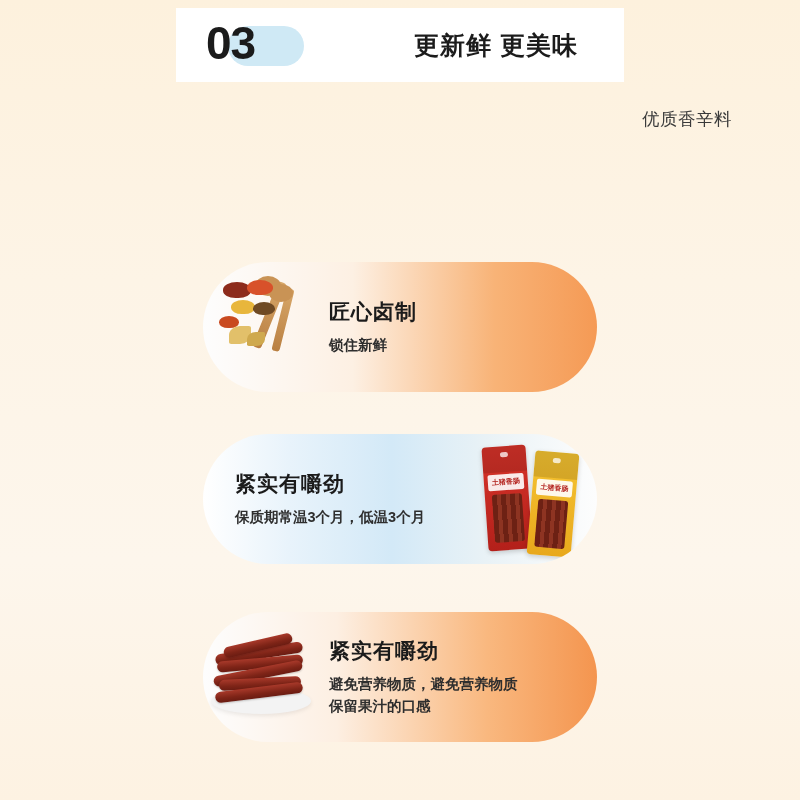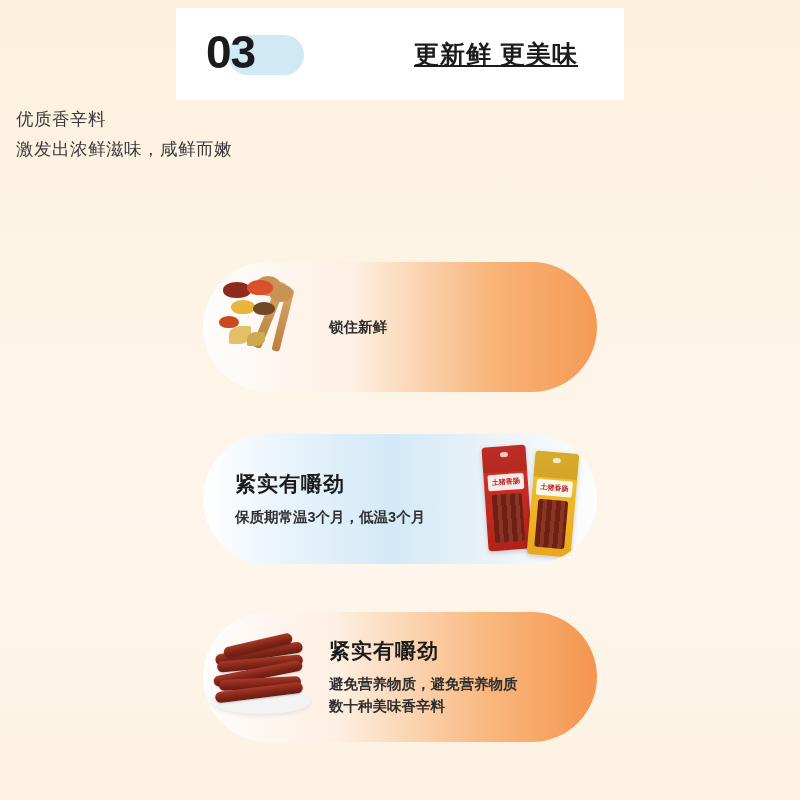--- a/index.html
+++ b/index.html
@@ -19,21 +19,21 @@
     height: 800px;
     background: linear-gradient(180deg, #fdf1dd 0%, #fdf4e6 35%, #fdf6ec 70%, #fdf2e2 100%);
   }
 
   
   .header {
     position: absolute;
     left: 176px;
     top: 8px;
     width: 448px;
-    height: 92px;
+    height: 74px;
     background: #ffffff;
     display: flex;
     align-items: center;
     box-sizing: border-box;
     padding: 16px 24px;
   }
   .num-wrap {
     position: relative;
     width: 112px;
     height: 62px;
@@ -59,30 +59,29 @@
     font-family: "Liberation Sans", sans-serif;
   }
   .header-title {
     flex: 1;
     text-align: right;
     font-size: 25px;
     font-weight: bold;
     color: #1b1b1b;
     letter-spacing: 1px;
     padding-right: 22px;
-    text-decoration: underline;
   }
 
   
   .intro {
     position: absolute;
-    left: 16px;
+    left: 0;
     top: 104px;
     width: 732px;
-    text-align: left;
+    text-align: right;
   }
   .intro-line {
     font-size: 17.5px;
     color: #3a3a3a;
     line-height: 30px;
     letter-spacing: 0.5px;
   }
 
   
   .card {
@@ -229,38 +228,38 @@
   <div class="header">
     <div class="num-wrap">
       <div class="num-blob"></div>
       <div class="num-text">03</div>
     </div>
     <div class="header-title">更新鲜 更美味</div>
   </div>
 
   <div class="intro">
     <div class="intro-line">优质香辛料</div>
-    <div class="intro-line">激发出浓鲜滋味，咸鲜而嫩</div>
   </div>
 
   <div class="card c1">
     <div class="art">
       <div class="spoon" style="left:62px; top:18px; width:9px; height:70px; transform:rotate(22deg);"></div>
       <div class="spoon-bowl" style="left:52px; top:14px; width:26px; height:20px;"></div>
       <div class="spoon" style="left:76px; top:26px; width:8px; height:64px; transform:rotate(14deg);"></div>
       <div class="spoon-bowl" style="left:66px; top:22px; width:24px; height:18px;"></div>
       <div class="heap" style="left:20px; top:20px; width:28px; height:16px; background:#8d2b1c;"></div>
       <div class="heap" style="left:44px; top:18px; width:26px; height:15px; background:#d8512a;"></div>
       <div class="heap" style="left:28px; top:38px; width:24px; height:14px; background:#e8b63c;"></div>
       <div class="heap" style="left:50px; top:40px; width:22px; height:13px; background:#6f4a24;"></div>
       <div class="heap" style="left:16px; top:54px; width:20px; height:12px; background:#c94a20;"></div>
       <div class="leaf" style="left:26px; top:64px; width:22px; height:18px;"></div>
       <div class="leaf" style="left:44px; top:70px; width:18px; height:14px; background:#cfa94e;"></div>
     </div>
     <div class="txt">
+      <div class="card-title">匠心卤制</div>
       <div class="card-sub">锁住新鲜</div>
     </div>
   </div>
 
   <div class="card c2">
     <div class="art">
       <div class="pack pack-red" style="left:6px; top:12px; transform:rotate(-4deg);">
         <div class="top-strip"></div>
         <div class="hole"></div>
         <div class="label">土猪香肠</div>
@@ -285,17 +284,17 @@
       <div class="sausage" style="left:12px; top:36px; width:88px; transform:rotate(-9deg);"></div>
       <div class="sausage" style="left:14px; top:46px; width:86px; transform:rotate(-5deg);"></div>
       <div class="sausage" style="left:10px; top:56px; width:90px; transform:rotate(-11deg);"></div>
       <div class="sausage" style="left:16px; top:66px; width:82px; transform:rotate(-3deg);"></div>
       <div class="sausage" style="left:12px; top:75px; width:88px; transform:rotate(-7deg);"></div>
       <div class="sausage" style="left:20px; top:28px; width:70px; transform:rotate(-13deg);"></div>
     </div>
     <div class="txt">
       <div class="card-title">紧实有嚼劲</div>
       <div class="card-sub">避免营养物质，避免营养物质</div>
-      <div class="card-sub">数十种美味香辛料</div>
+      <div class="card-sub">保留果汁的口感</div>
     </div>
   </div>
 
 </div>
 
 </body></html>

